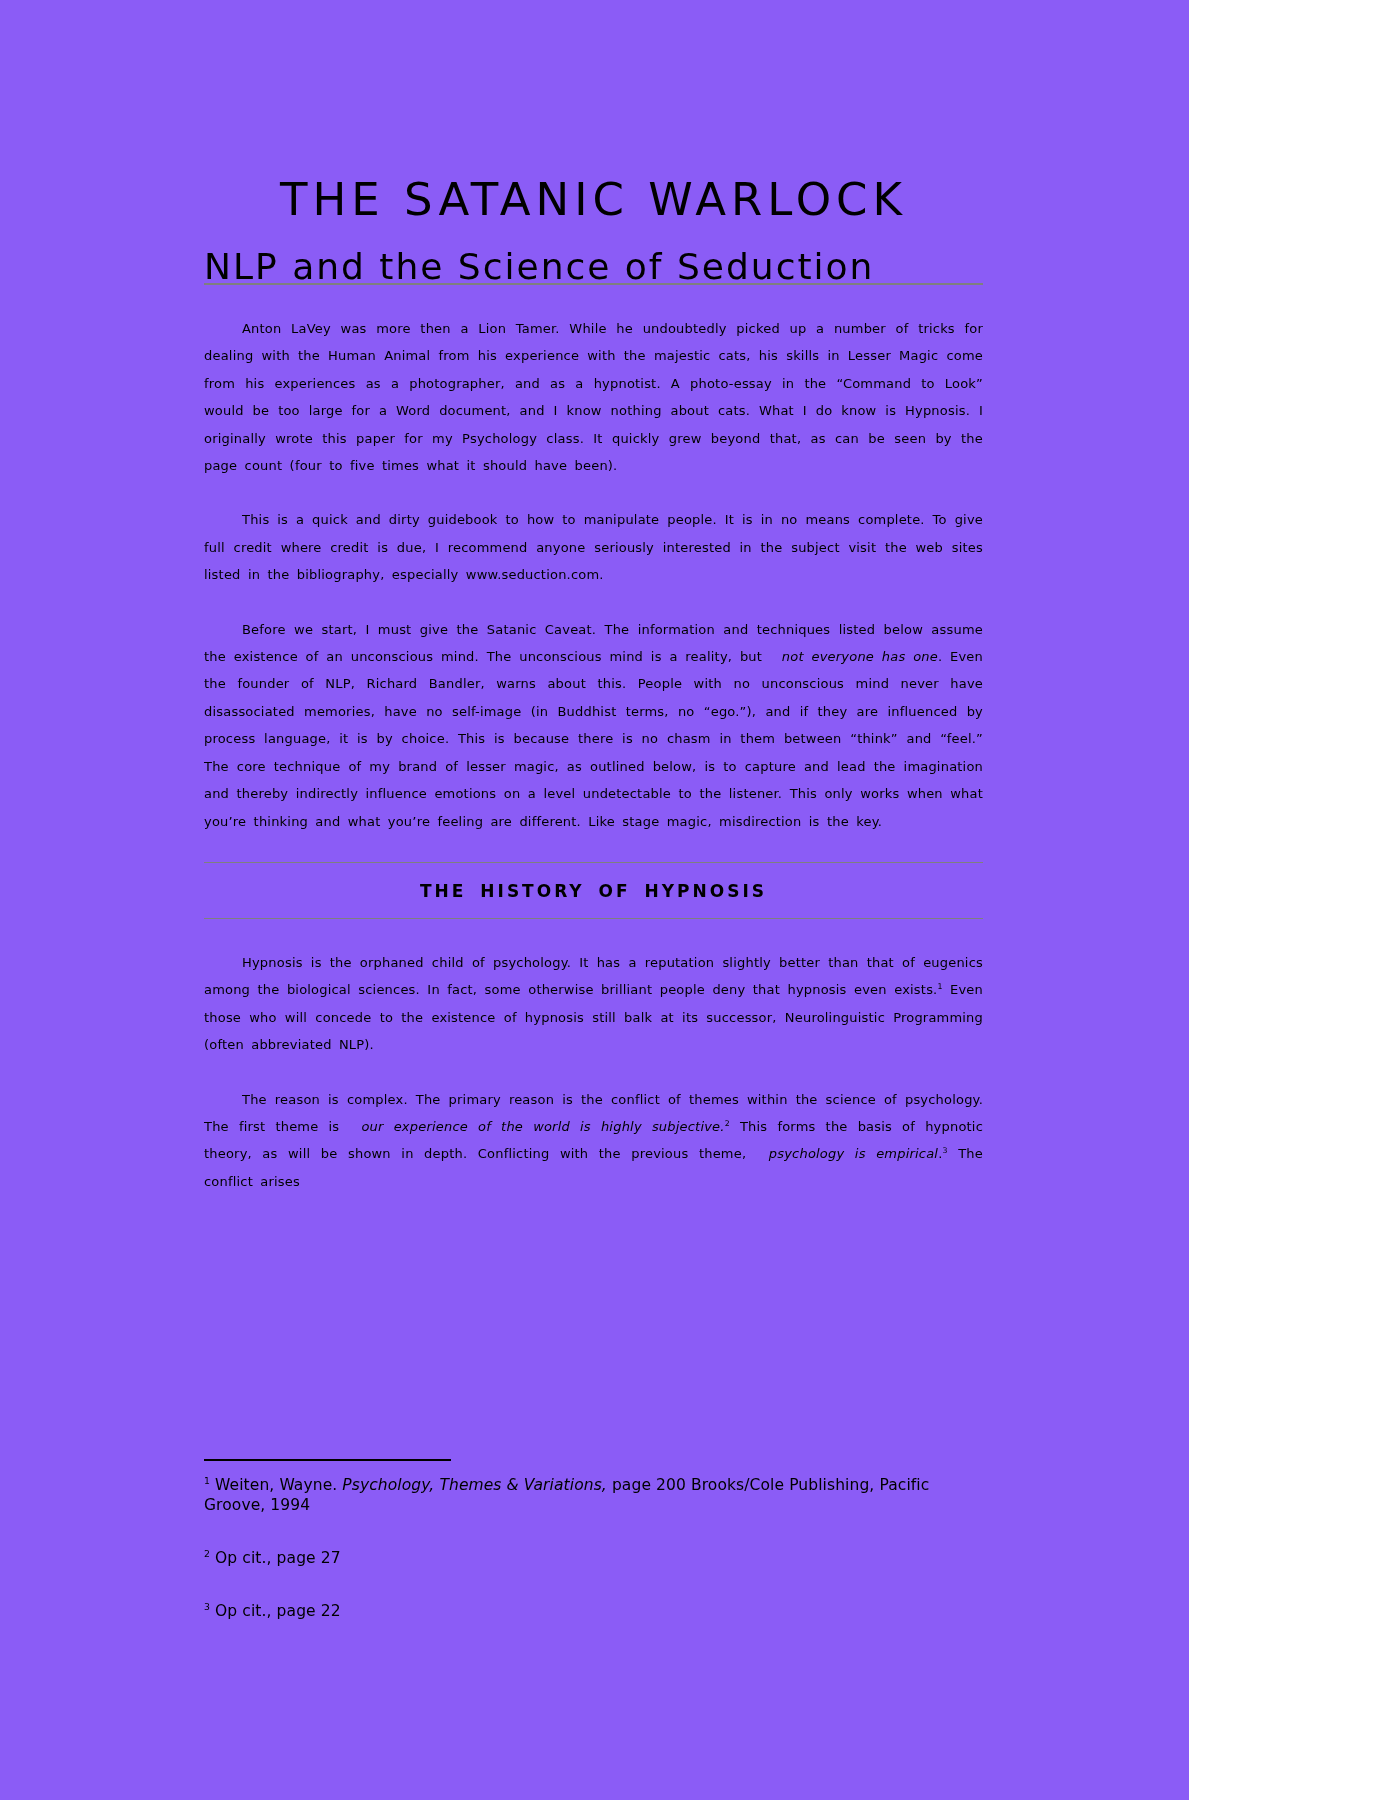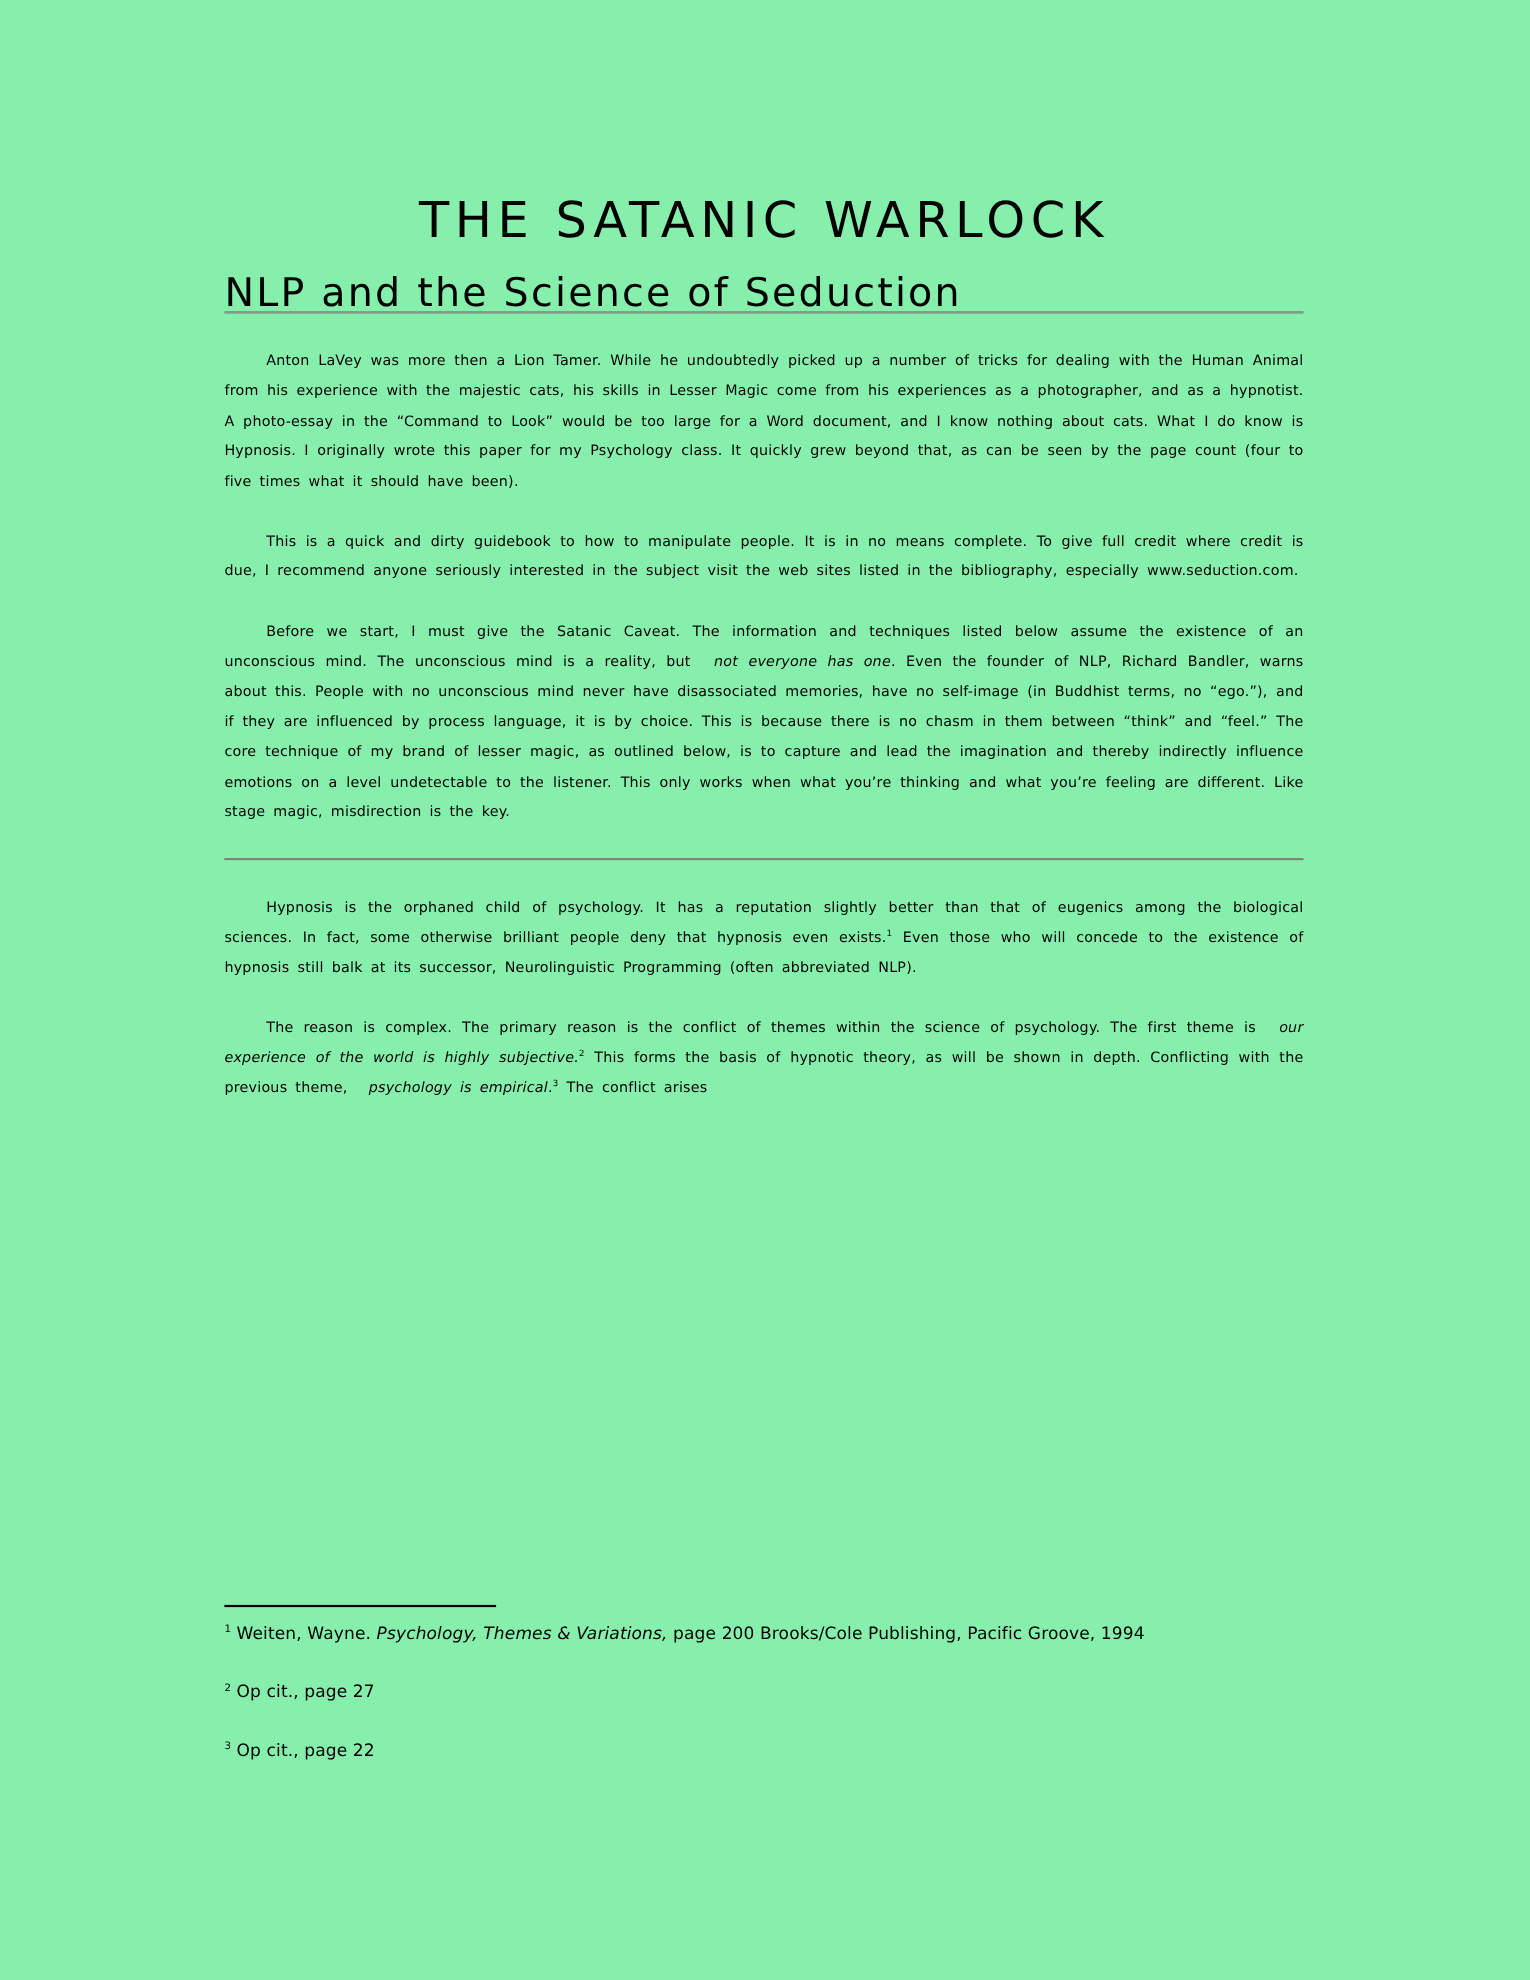--- a/index.html
+++ b/index.html
@@ -2,23 +2,23 @@
 <html><head>
 <meta charset="utf-8">
 <style>
   html, body {
     margin: 0;
     padding: 0;
     background: #ffffff;
   }
   .page {
     position: relative;
-    width: 1391px;
+    width: 1189px;
     height: 1800px;
-    background: #86efac;
+    background: #8b5cf6;
     color: #000000;
     font-family: "DejaVu Sans", sans-serif;
     box-sizing: border-box;
     padding: 176px 206px 0 204px;
     overflow: hidden;
   }
   .doc-title {
     margin: 0;
     font-size: 45px;
     font-weight: 400;
@@ -101,20 +101,21 @@
     <hr class="rule">
     <div class="paragraphs">
         <p class="para"><span>Anton LaVey was more then a Lion Tamer.  While he undoubtedly picked up a number of tricks for dealing with the Human Animal from his experience with the majestic cats, his skills in Lesser Magic come from his experiences as a photographer, and as a hypnotist.  A photo-essay in the “Command to Look” would be too large for a Word document, and I know nothing about cats.  What I do know is Hypnosis.  I originally wrote this paper for my Psychology class.  It quickly grew beyond that, as can be seen by the page count (four to five times what it should have been).</span></p>
         <p class="para"><span>This is a quick and dirty guidebook to how to manipulate people.  It is in no means complete.  To give full credit where credit is due, I recommend anyone seriously interested in the subject visit the web sites listed in the bibliography, especially www.seduction.com.</span></p>
         <p class="para"><span>Before we start, I must give the Satanic Caveat.  The information and techniques listed below assume the existence of an unconscious mind.  The unconscious mind is a reality, but </span><em>not everyone has one</em><span>.  Even the founder of NLP, Richard Bandler, warns about this.  People with no unconscious mind never have disassociated memories, have no self-image (in Buddhist terms, no “ego.”), and if they are influenced by process language, it is by choice.  This is because there is no chasm in them between “think” and “feel.”  The core technique of my brand of lesser magic, as outlined below, is to capture and lead the imagination and thereby indirectly influence emotions on a level undetectable to the listener.  This only works when what you’re thinking and what you’re feeling are different.  Like stage magic, misdirection is the key.</span></p>
       </div>
   </div>
 
   <div class="section">
     <hr class="rule">
+    <h2 class="section-heading">THE HISTORY OF HYPNOSIS</h2>
     <hr class="rule">
     <div class="paragraphs">
         <p class="para"><span>Hypnosis is the orphaned child of psychology.  It has a reputation slightly better than that of eugenics among the biological sciences.  In fact, some otherwise brilliant people deny that hypnosis even exists.</span><sup>1</sup><span>  Even those who will concede to the existence of hypnosis still balk at its successor, Neurolinguistic Programming (often abbreviated NLP).</span></p>
         <p class="para"><span>The reason is complex.  The primary reason is the conflict of themes within the science of psychology.  The first theme is </span><em>our experience of the world is highly subjective.</em><sup>2</sup><span>  This forms the basis of hypnotic theory, as will be shown in depth.  Conflicting with the previous theme, </span><em>psychology is empirical</em><span>.</span><sup>3</sup><span>  The conflict arises</span></p>
       </div>
   </div>
 
   <div class="footnotes">
     <div class="fn-rule"></div>
     <div>

